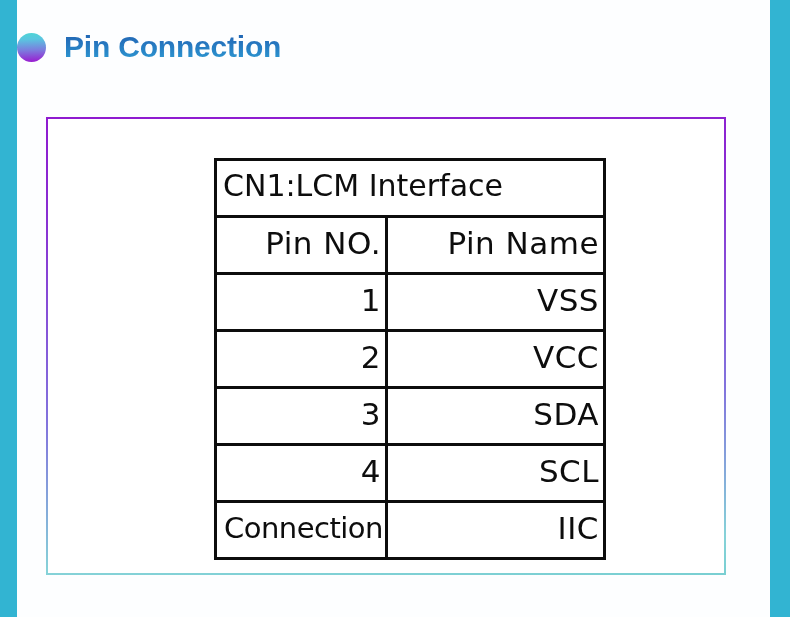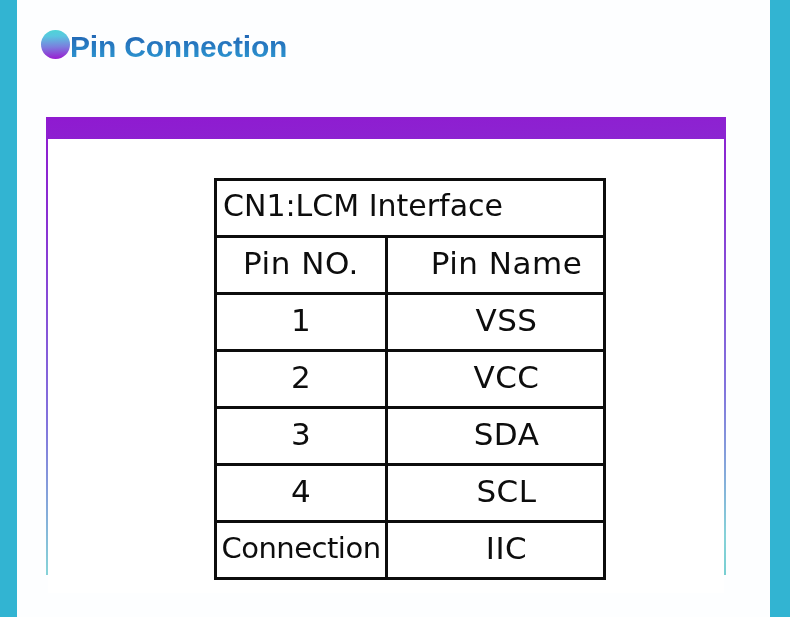--- a/index.html
+++ b/index.html
@@ -32,24 +32,25 @@
     left: 17px;
     right: 20px;
     top: 0;
     bottom: 0;
     background: #fdfeff;
   }
 
   
   .title-row {
     position: absolute;
-    left: 24px;
+    left: 0;
     top: 30px;
     display: flex;
-    align-items: flex-start;
+    align-items: center;
+    gap: 18px;
   }
   .title-bullet {
     width: 29px;
     height: 29px;
     border-radius: 50%;
     background: linear-gradient(178deg, #4ed5d5 0%, #59c6e0 22%, #7b7ede 58%, #9b18d0 100%);
     flex: 0 0 auto;
   }
   .title-text {
     font-size: 30px;
@@ -72,41 +73,40 @@
     height: 458px;
     padding: 2px;
     background: linear-gradient(177deg, #8f1ad0 0%, #8a2cd2 18%, #8273dd 62%, #86d2d8 92%, #79cfd2 100%);
     box-sizing: border-box;
   }
   .content-box-inner {
     width: 100%;
     height: 100%;
     background: #ffffff;
     position: relative;
-    margin-top: 20px;
   }
 
   
   .pin-table-wrap {
     position: absolute;
     left: 166px;
     top: 39px;
   }
   table.pin-table {
     border-collapse: collapse;
     background: #ffffff;
     table-layout: fixed;
   }
   table.pin-table td {
     border: 3px solid #0d0d0d;
     color: #0d0d0d;
     font-family: "DejaVu Sans", sans-serif;
     font-size: 31px;
     line-height: 1;
-    text-align: center;
+    text-align: right;
     vertical-align: middle;
     height: 46px;
     padding: 2px 4px 6px 4px;
     letter-spacing: 0.5px;
     white-space: nowrap;
   }
   table.pin-table td.col-pin-no  { width: 160px; }
   table.pin-table td.col-pin-name { width: 185px; padding-left: 26px; }
   table.pin-table td.span-head {
     font-size: 30px;

